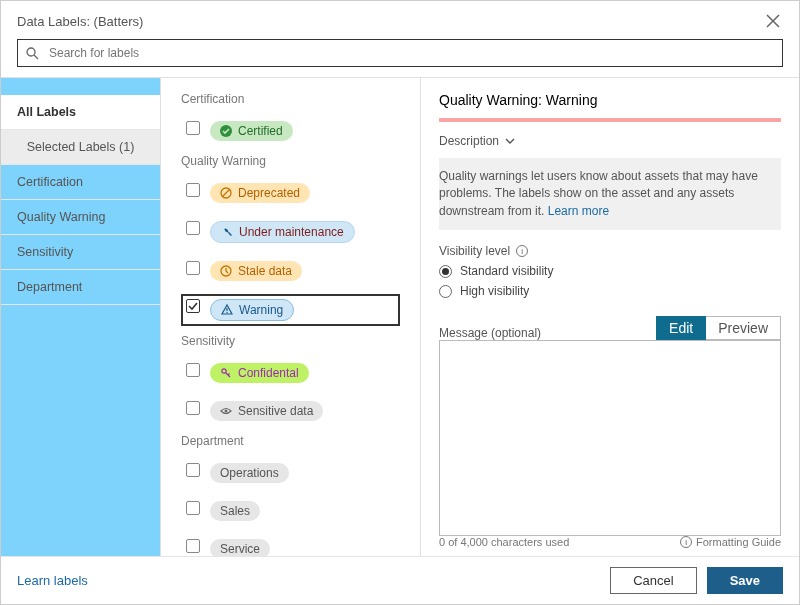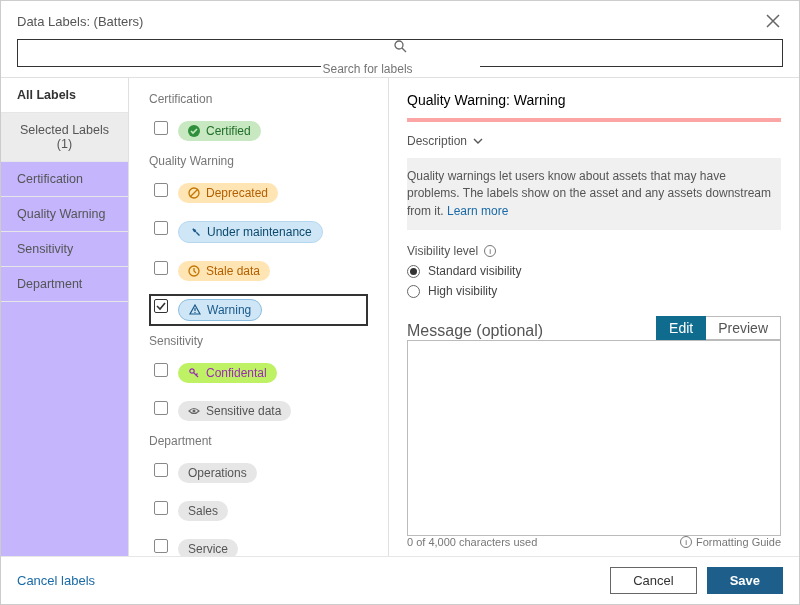--- a/index.html
+++ b/index.html
@@ -19,32 +19,32 @@
   }
   .header-title { font-size: 13px; color: #555; }
   .close-x {
     font-size: 18px; color: #666; cursor: pointer; line-height: 1;
     width: 20px; height: 20px; display: flex; align-items: center; justify-content: center;
   }
   .search-wrap { padding: 0 16px 10px 16px; }
   .search {
     border: 1.5px solid #333;
     display: flex; align-items: center;
-    height: 28px; padding: 0 8px; gap: 8px; flex-direction: column;
+    height: 28px; padding: 0 8px; gap: 8px;
   }
   .search input {
     border: none; outline: none; flex: 1; font-size: 12px; color: #666;
   }
   .search-icon { color: #666; }
   .main {
     flex: 1; display: flex; min-height: 0;
   }
   .sidebar {
-    width: 128px; border-right: 1px solid #e0e0e0; border-top: 1px solid #e0e0e0;
-    background: #c4b5fd; padding-top: 0;
+    width: 160px; border-right: 1px solid #e0e0e0; border-top: 1px solid #e0e0e0;
+    background: #7dd3fc; padding-top: 17px;
   }
   .side-item {
     padding: 10px 16px; font-size: 12.5px; color: #555;
     border-bottom: 1px solid #e6e6e6;
     cursor: pointer;
   }
   .side-item.top { font-weight: 600; color: #333; background: #fff; }
   .side-item.selected { background: #ececec; text-align: center; }
   .labels-col {
     width: 260px; border-right: 1px solid #e0e0e0; border-top: 1px solid #e0e0e0;
@@ -64,21 +64,21 @@
     font-size: 10px; color: #333; background: #fff; flex-shrink: 0;
   }
   .check.checked { background: #fff; border-color: #333; }
   .pill {
     display: inline-flex; align-items: center; gap: 6px;
     padding: 3px 10px; border-radius: 12px; font-size: 12px;
   }
   .pill-icon { width: 12px; height: 12px; display: inline-flex; }
   .pill.certified { background: #c7e8c0; color: #216e2b; }
   .pill.quality { background: #ffe5b3; color: #b35f00; }
-  .pill.quality-blue { background: #cfe6f6; color: #0c4a6e; border: 1px solid #b5d8f0; }
+  .pill.quality-blue { background: #cfe6f6; color: #7f1d1d; border: 1px solid #b5d8f0; }
   .pill.warning-sel { background: #cfe6f6; color: #1a5a8a; border: 1px solid #8abde0; }
   .pill.conf { background: #bef264; color: #9b2db3; }
   .pill.gray { background: #e6e6e6; color: #555; }
   .details {
     flex: 1; border-top: 1px solid #e0e0e0;
     padding: 14px 18px 0 18px; display: flex; flex-direction: column;
     min-height: 0; overflow: hidden;
   }
   .det-title {
     font-size: 14px; color: #000000; padding-bottom: 10px; border-bottom: 4px solid #fca5a5;
@@ -106,21 +106,21 @@
     cursor: pointer;
   }
   .radio {
     width: 13px; height: 13px; border: 1px solid #666; border-radius: 50%;
     display: flex; align-items: center; justify-content: center;
   }
   .radio .dot { width: 7px; height: 7px; background: #333; border-radius: 50%; }
   .msg-head {
     display: flex; justify-content: space-between; align-items: flex-end; margin-top: 18px;
   }
-  .msg-label { font-size: 16px; color: #555; }
+  .msg-label { font-size: 12px; color: #555; }
   .tabs { display: flex; }
   .tab {
     font-size: 14px; padding: 3px 12px; border: 1px solid #bbb; cursor: pointer;
   }
   .tab.edit { background: #0f6c8f; color: #fff; border-color: #0f6c8f; }
   .tab.preview { background: #fff; color: #555; border-left: none; }
   .textarea {
     border: 1px solid #bbb; flex: 1; min-height: 140px; margin-top: 0;
     resize: none; font-family: inherit; font-size: 12px; padding: 6px;
     outline: none;
@@ -338,18 +338,18 @@
       <span>0 of 4,000 characters used</span>
       <span class="fguide">
         <span class="info-circle">i</span>
         <span>Formatting Guide</span>
       </span>
     </div>
   </div>
 </div>
 
 <div class="footer">
-  <span class="manage">Cancel labels</span>
+  <span class="manage">Learn labels</span>
   <div class="footer-btns">
     <div class="btn cancel">Cancel</div>
     <div class="btn save">Save</div>
   </div>
 </div>
 
 </body></html>

